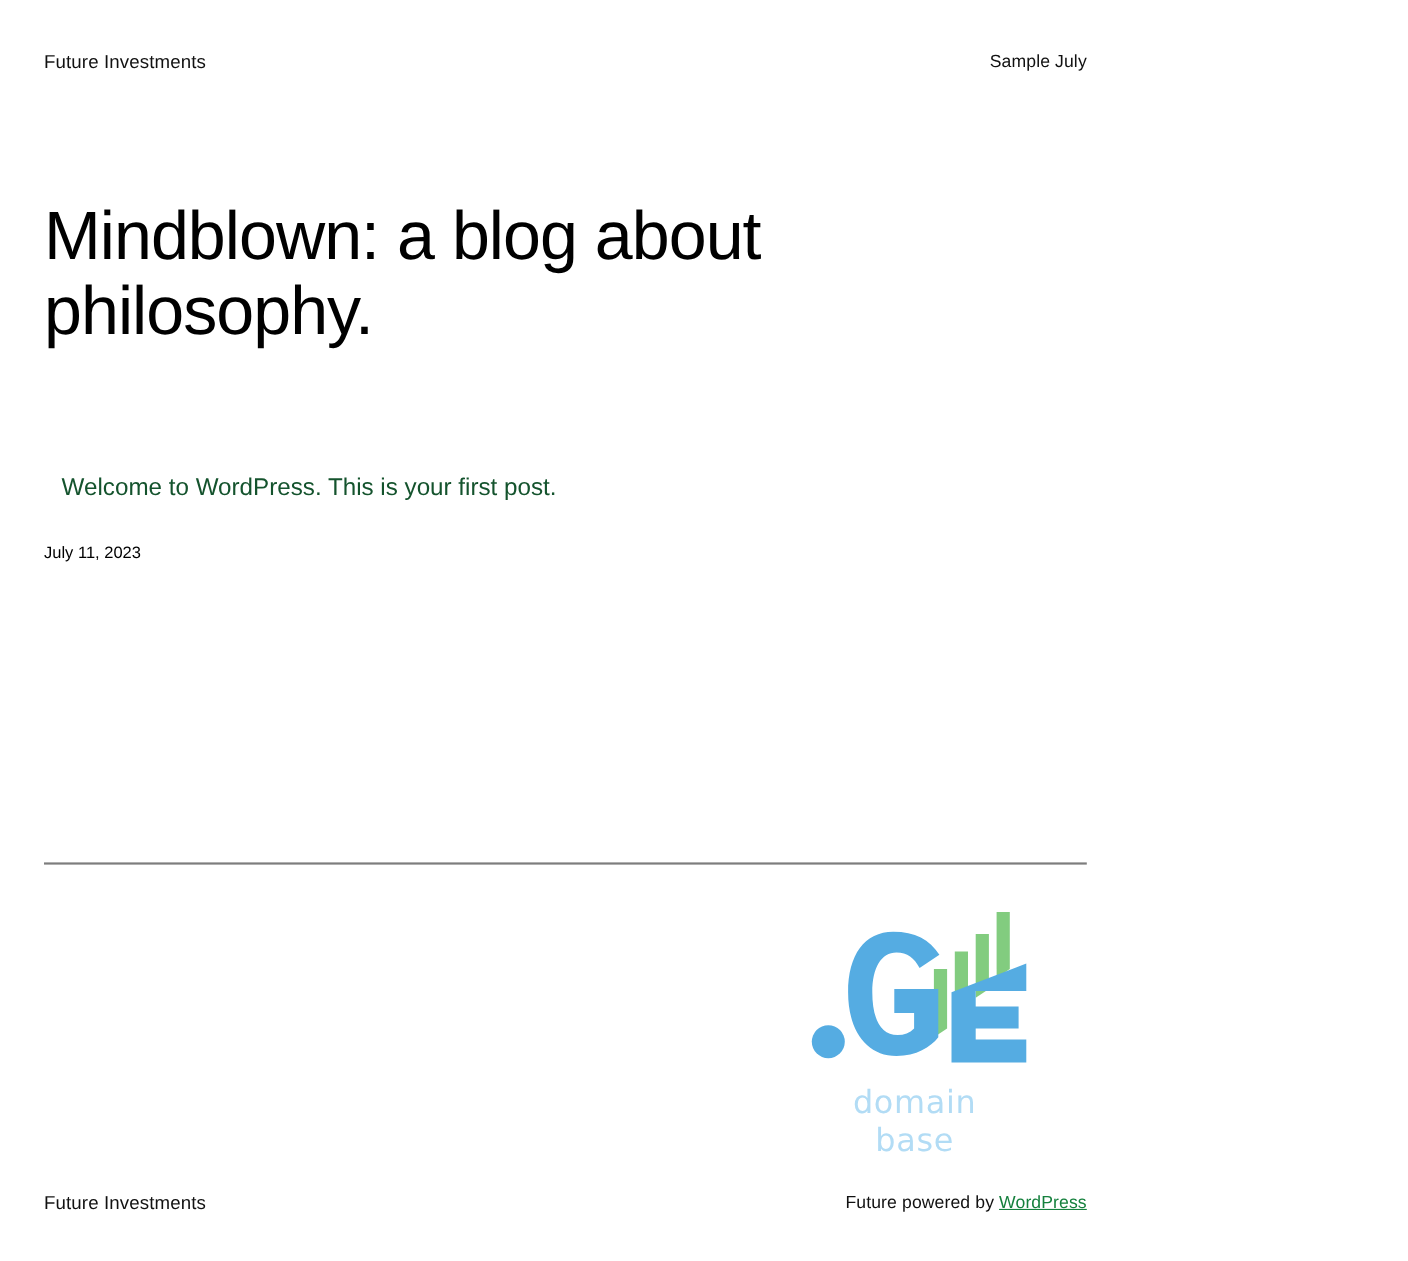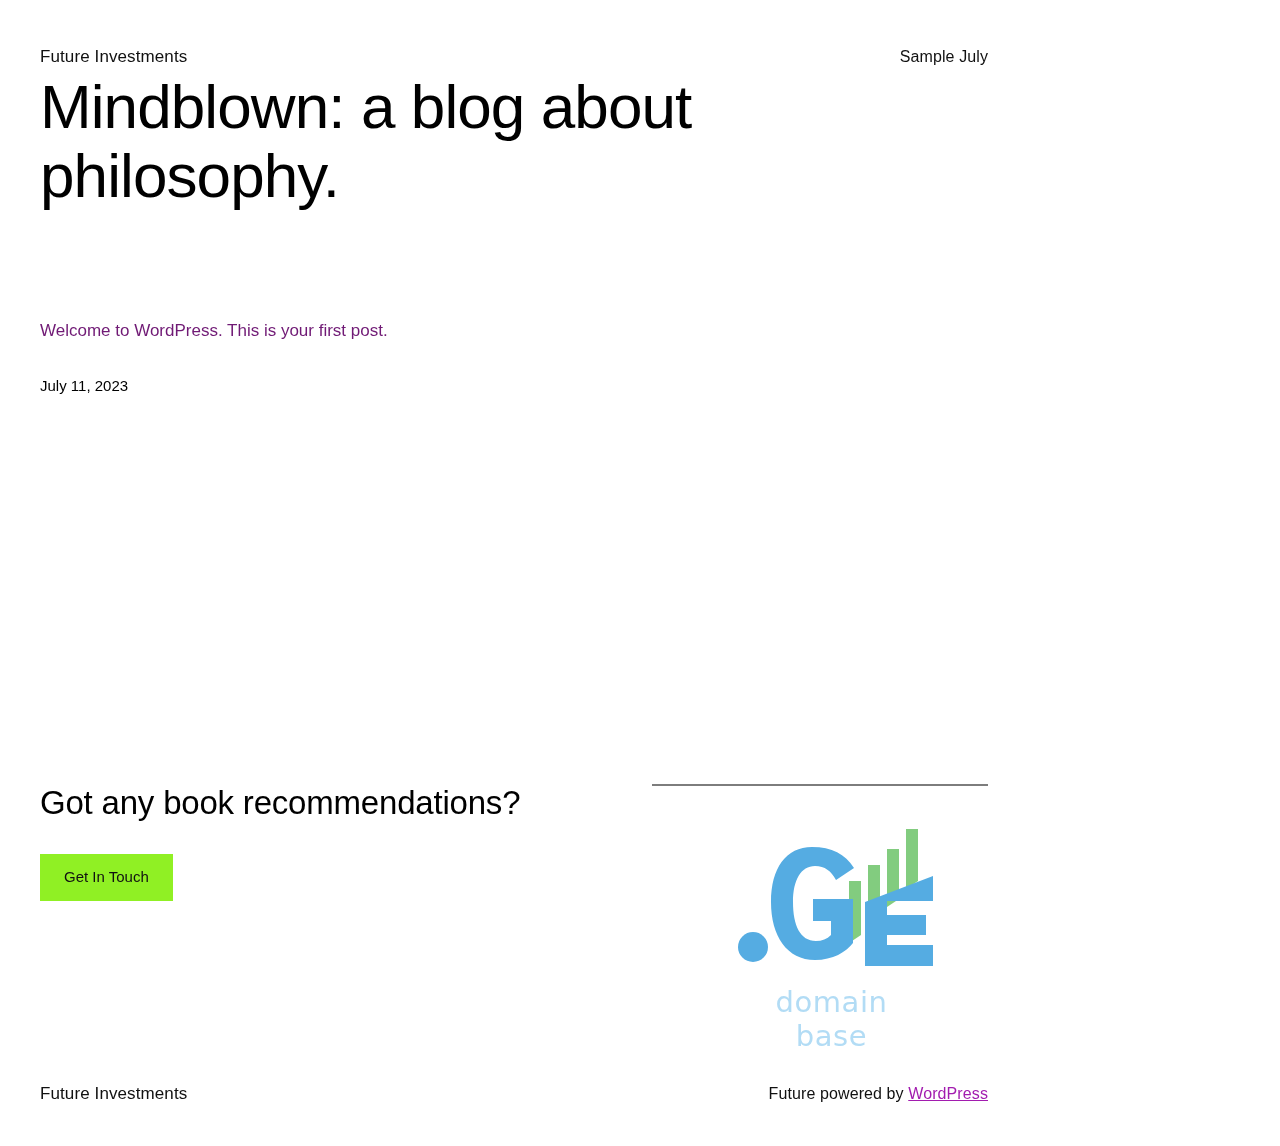--- a/index.html
+++ b/index.html
@@ -49,20 +49,21 @@
   }
   .nav-link {
     font-size: 16px;
     color: #111111;
     text-decoration: none;
     letter-spacing: 0.1px;
   }
 
   
   .hero {
+    margin-top: 108px;
   }
   .hero-title {
     margin: 0;
     font-size: 62px;
     line-height: 1.12;
     font-weight: 400;
     letter-spacing: -0.9px;
     color: #000000;
   }
 
@@ -72,24 +73,24 @@
   }
   .post-title {
     margin: 0;
     font-size: 48px;
     line-height: 1.15;
     font-weight: 400;
     letter-spacing: -0.4px;
     color: #000000;
   }
   .post-excerpt {
-    margin: 39px 0 0 0;
-    font-size: 17px;
+    margin: 39px 0 0 16px;
+    font-size: 22px;
     line-height: 1.72;
-    color: #701a75;
+    color: #14532d;
   }
   .post-excerpt .line { display: block; }
   .post-date {
     margin: 30px 0 0 0;
     font-size: 15px;
     line-height: 1.5;
     color: #000000;
   }
 
   
@@ -177,21 +178,21 @@
     color: #111111;
     text-decoration: none;
     letter-spacing: 0.1px;
   }
   .footer-credit {
     font-size: 16px;
     color: #111111;
     letter-spacing: 0.1px;
   }
   .footer-credit a {
-    color: #a21caf;
+    color: #15803d;
     text-decoration: underline;
     margin-top: 16px;
   }
 </style>
 </head>
 <body>
 
 <div class="page">
 
   <header class="site-header">
@@ -207,24 +208,20 @@
 
   <article class="post">
     <div class="post-excerpt">
       <span class="line">Welcome to WordPress. This is your first post.</span>
     </div>
     <div class="post-date">July 11, 2023</div>
   </article>
 
   <section class="lower">
 
-    <div class="cta">
-      <h2 class="cta-title">Got any book recommendations?</h2>
-      <a class="cta-button" href="#">Get In Touch</a>
-    </div>
 
     <div class="media">
       <hr class="divider">
 
       <div class="logo-wrap">
         <div class="logo">
           <svg viewBox="0 0 205 160" xmlns="http://www.w3.org/2000/svg">
 
             <g>
               <polygon fill="#82cc7f" points="112,58 124,58 124,112 112,120"></polygon>

